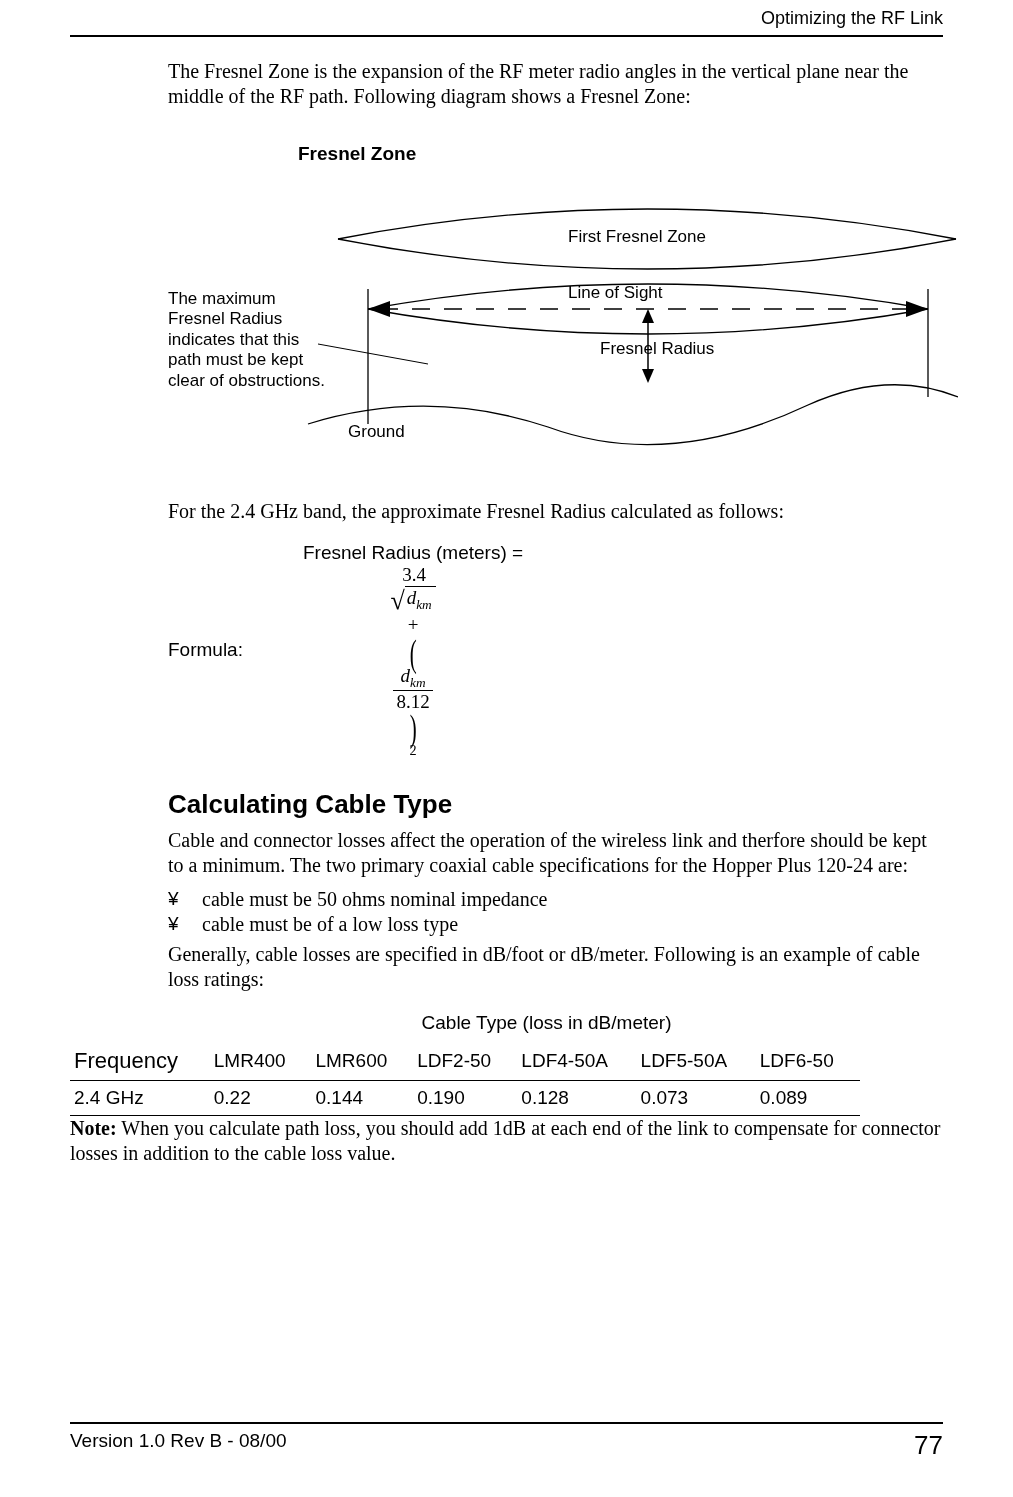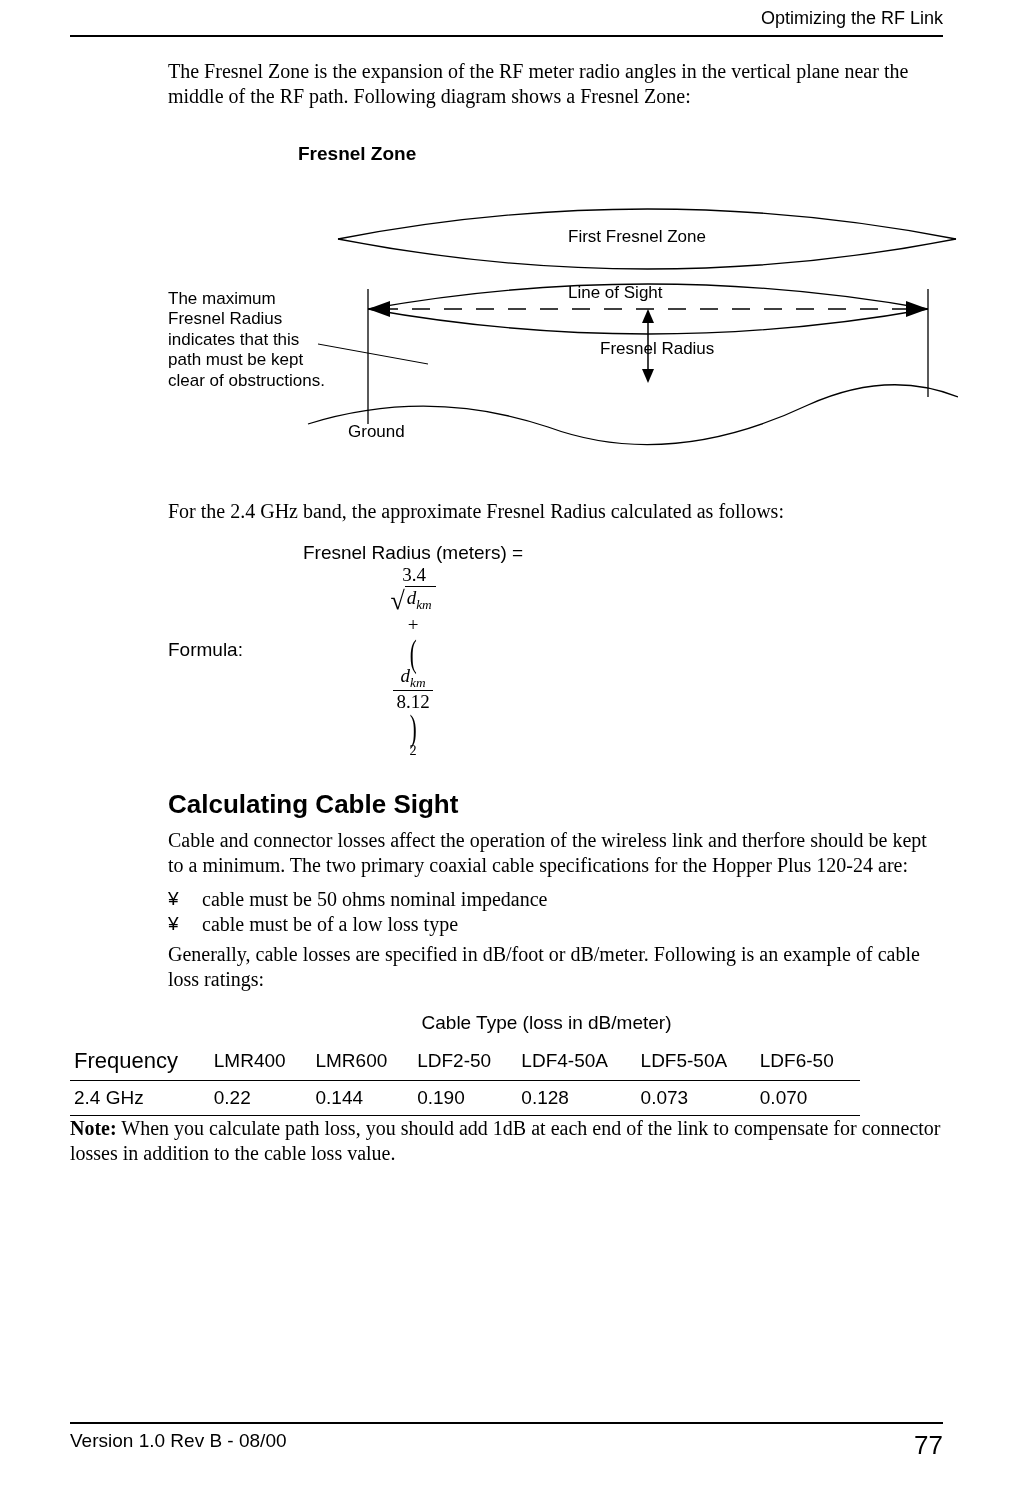--- a/index.html
+++ b/index.html
@@ -172,21 +172,21 @@
         <span class="paren">(</span>
         <span class="frac">
           <span class="num"><span>d</span><span class="sub">km</span></span>
           <span class="den">8.12</span>
         </span>
         <span class="paren">)</span>
         <span class="sup2">2</span>
       </span>
     </div>
 
-    <h2 class="section">Calculating Cable Sight</h2>
+    <h2 class="section">Calculating Cable Type</h2>
     <p class="body-text">Cable and connector losses affect the operation of the wireless link and therfore should be kept to a minimum. The two primary coaxial cable specifications for the Hopper Plus 120-24 are:</p>
     <ul class="bullets">
       <li>cable must be 50 ohms nominal impedance</li>
       <li>cable must be of a low loss type</li>
     </ul>
     <p class="body-text">Generally, cable losses are specified in dB/foot or dB/meter. Following is an example of cable loss ratings:</p>
   </div>
 
   <div style="">
     <div class="table-caption">Cable Type (loss in dB/meter)</div>
@@ -203,21 +203,21 @@
         </tr>
       </thead>
       <tbody>
         <tr>
           <td>2.4 GHz</td>
           <td>0.22</td>
           <td>0.144</td>
           <td>0.190</td>
           <td>0.128</td>
           <td>0.073</td>
-          <td>0.070</td>
+          <td>0.089</td>
         </tr>
       </tbody>
     </table>
 
     <p class="body-text note">
       <b>Note:</b><span> When you calculate path loss, you should add 1dB at each end of the link to compensate for connector losses in addition to the cable loss value.</span>
     </p>
   </div>
 
   <div class="footer">

